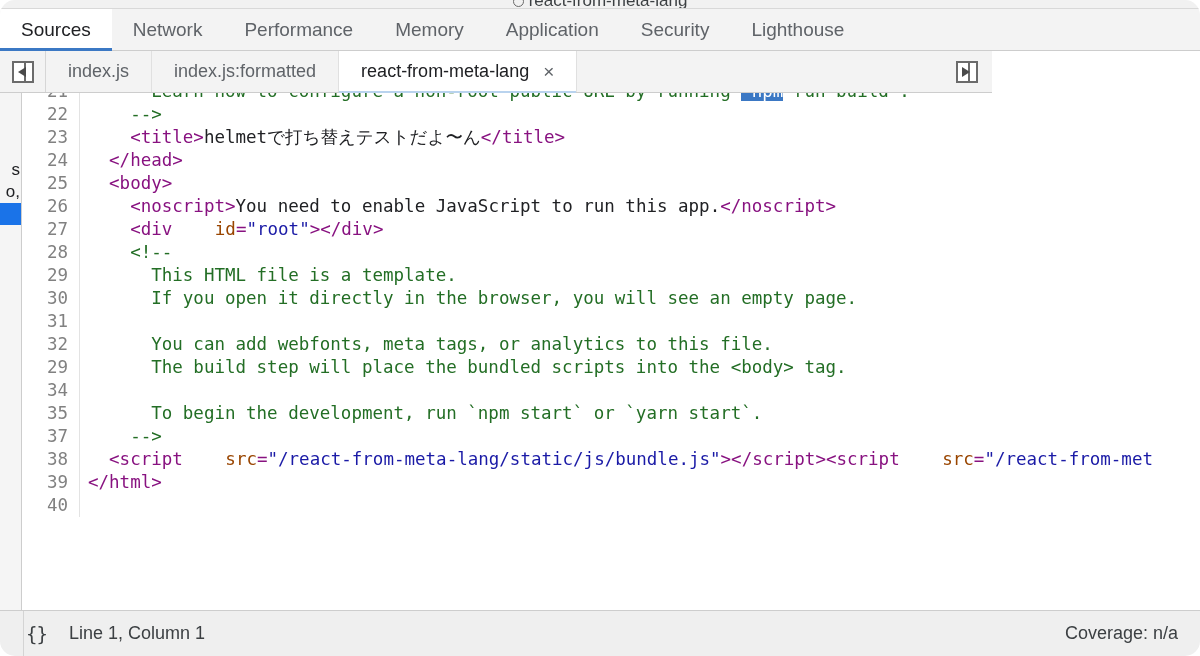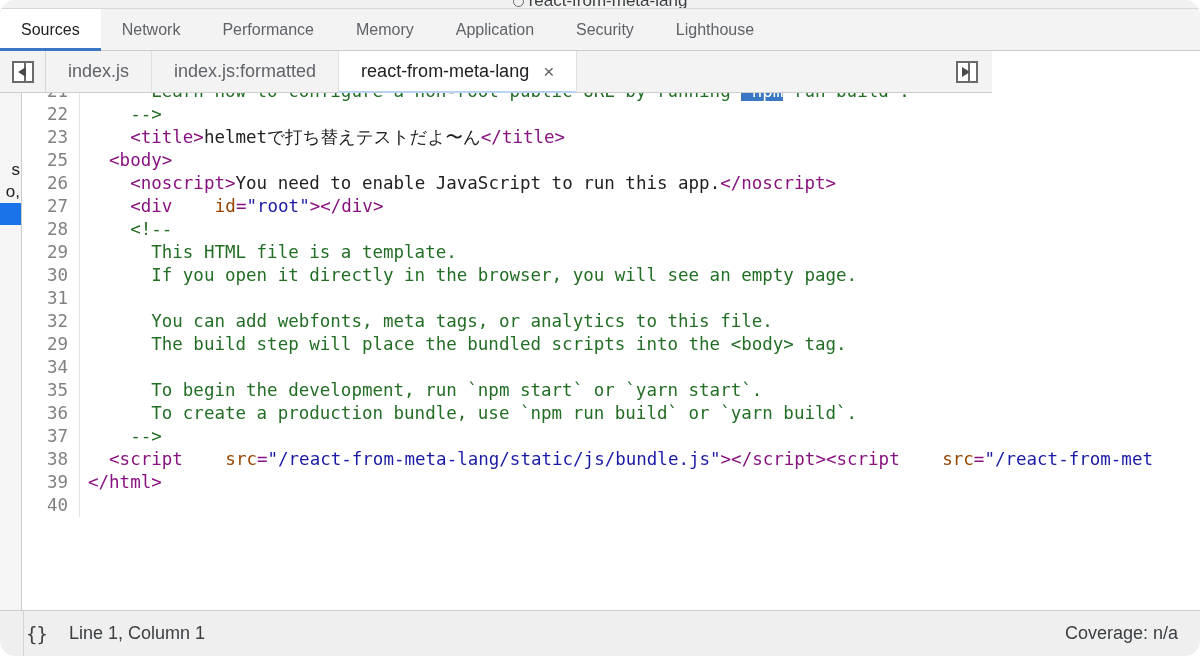--- a/index.html
+++ b/index.html
@@ -58,21 +58,21 @@
     height: 42px;
     background: #f3f3f3;
     border-bottom: 1px solid #cdcdcd;
     display: flex;
     align-items: stretch;
   }
   .dt-tab {
     display: flex;
     align-items: center;
     padding: 0 21px;
-    font-size: 16px;
+    font-size: 19px;
     color: #5f6368;
     cursor: default;
     position: relative;
     white-space: nowrap;
   }
   .dt-tab.active {
     color: #202124;
     background: #ffffff;
   }
   .dt-tab.active::after {
@@ -348,32 +348,32 @@
     <div class="nav-sliver-row" style="top:88px;">o,</div>
     <div class="nav-sliver-row selected" style="top:110px;"></div>
     <div class="nav-sliver-row" style="top:132px;"></div>
   </div>
 
   <div class="editor">
     <div class="code-scroll" id="code-scroll">
         <div class="code-line"><div class="gutter">21</div><div class="code-text"><span class="t-comment">      Learn how to configure a non-root public URL by running </span><span class="t-sel">`npm</span><span class="t-comment"> run build`.</span></div></div>
         <div class="code-line"><div class="gutter">22</div><div class="code-text"><span class="t-comment">    --&gt;</span></div></div>
         <div class="code-line"><div class="gutter">23</div><div class="code-text"><span class="t-tag">    &lt;title&gt;</span><span class="t-text">helmetで打ち替えテストだよ〜ん</span><span class="t-tag">&lt;/title&gt;</span></div></div>
+        <div class="code-line"><div class="gutter">24</div><div class="code-text"><span class="t-tag">  &lt;/head&gt;</span></div></div>
         <div class="code-line"><div class="gutter">25</div><div class="code-text"><span class="t-tag">  &lt;body&gt;</span></div></div>
         <div class="code-line"><div class="gutter">26</div><div class="code-text"><span class="t-tag">    &lt;noscript&gt;</span><span class="t-text">You need to enable JavaScript to run this app.</span><span class="t-tag">&lt;/noscript&gt;</span></div></div>
         <div class="code-line"><div class="gutter">27</div><div class="code-text"><span class="t-tag">    &lt;div </span><span class="t-attr">id</span><span class="t-tag">=</span><span class="t-val">"root"</span><span class="t-tag">&gt;&lt;/div&gt;</span></div></div>
         <div class="code-line"><div class="gutter">28</div><div class="code-text"><span class="t-comment">    &lt;!--</span></div></div>
         <div class="code-line"><div class="gutter">29</div><div class="code-text"><span class="t-comment">      This HTML file is a template.</span></div></div>
         <div class="code-line"><div class="gutter">30</div><div class="code-text"><span class="t-comment">      If you open it directly in the browser, you will see an empty page.</span></div></div>
         <div class="code-line"><div class="gutter">31</div><div class="code-text"><span class="t-comment"></span></div></div>
         <div class="code-line"><div class="gutter">32</div><div class="code-text"><span class="t-comment">      You can add webfonts, meta tags, or analytics to this file.</span></div></div>
         <div class="code-line"><div class="gutter">29</div><div class="code-text"><span class="t-comment">      The build step will place the bundled scripts into the &lt;body&gt; tag.</span></div></div>
         <div class="code-line"><div class="gutter">34</div><div class="code-text"><span class="t-comment"></span></div></div>
         <div class="code-line"><div class="gutter">35</div><div class="code-text"><span class="t-comment">      To begin the development, run `npm start` or `yarn start`.</span></div></div>
-        <div class="code-line"><div class="gutter">36</div><div class="code-text"><span class="t-comment">      To create a production bundle, use `npm run build` or `yarn build`.</span></div></div>
         <div class="code-line"><div class="gutter">37</div><div class="code-text"><span class="t-comment">    --&gt;</span></div></div>
         <div class="code-line"><div class="gutter">38</div><div class="code-text"><span class="t-tag">  &lt;script </span><span class="t-attr">src</span><span class="t-tag">=</span><span class="t-val">"/react-from-meta-lang/static/js/bundle.js"</span><span class="t-tag">&gt;&lt;/script&gt;&lt;script </span><span class="t-attr">src</span><span class="t-tag">=</span><span class="t-val">"/react-from-met</span></div></div>
         <div class="code-line"><div class="gutter">39</div><div class="code-text"><span class="t-tag">&lt;/html&gt;</span></div></div>
         <div class="code-line"><div class="gutter">40</div><div class="code-text"><span class="t-text"></span></div></div>
       </div>
   </div>
 
   <div class="statusbar">
     <span class="sb-divider"></span>
     <span class="pretty-print-btn">{}</span>

